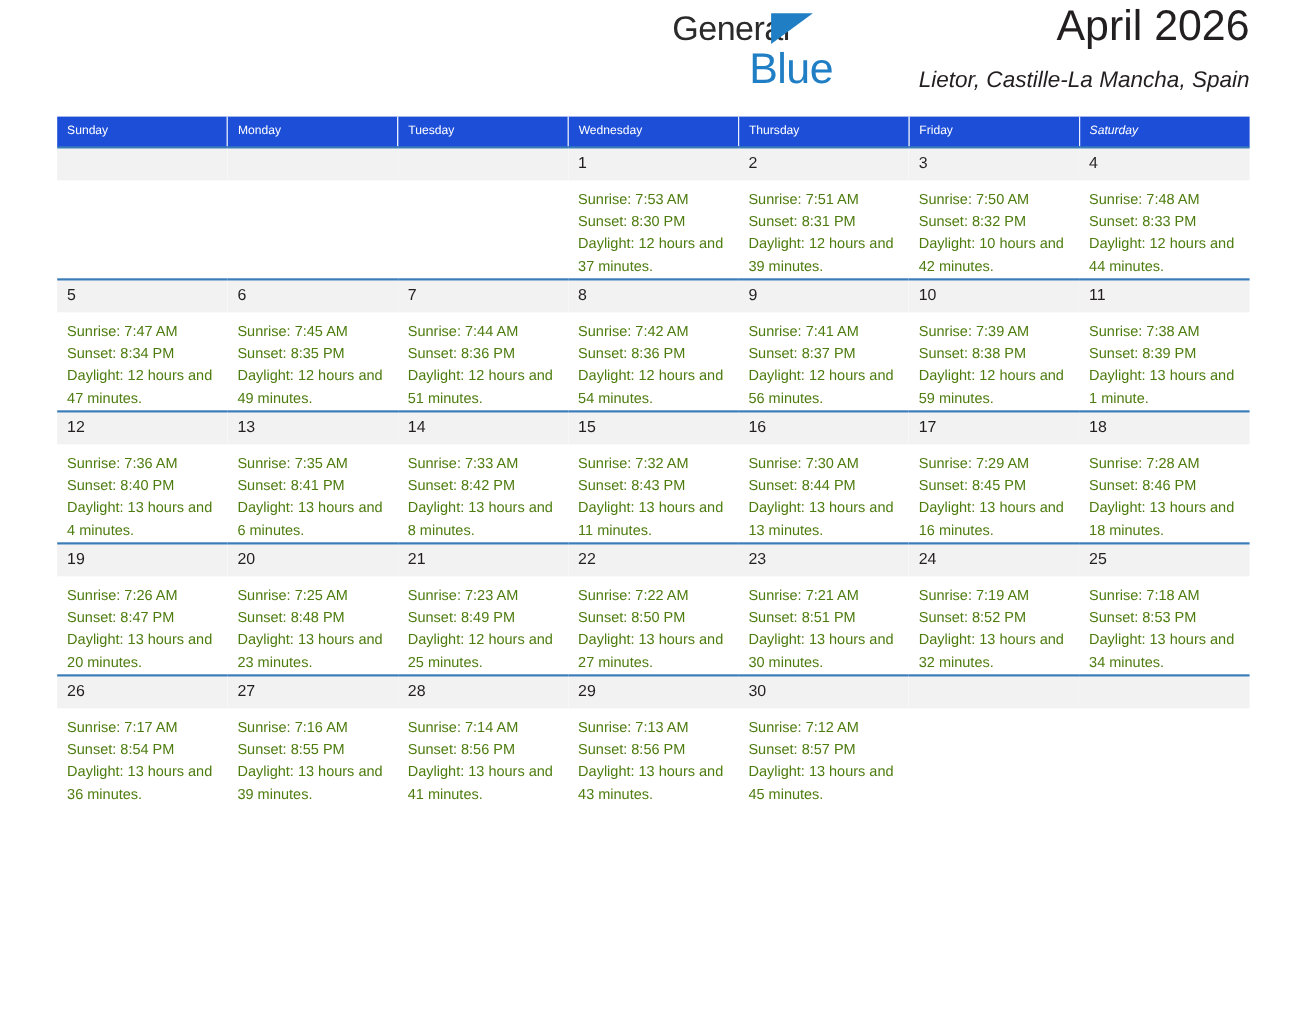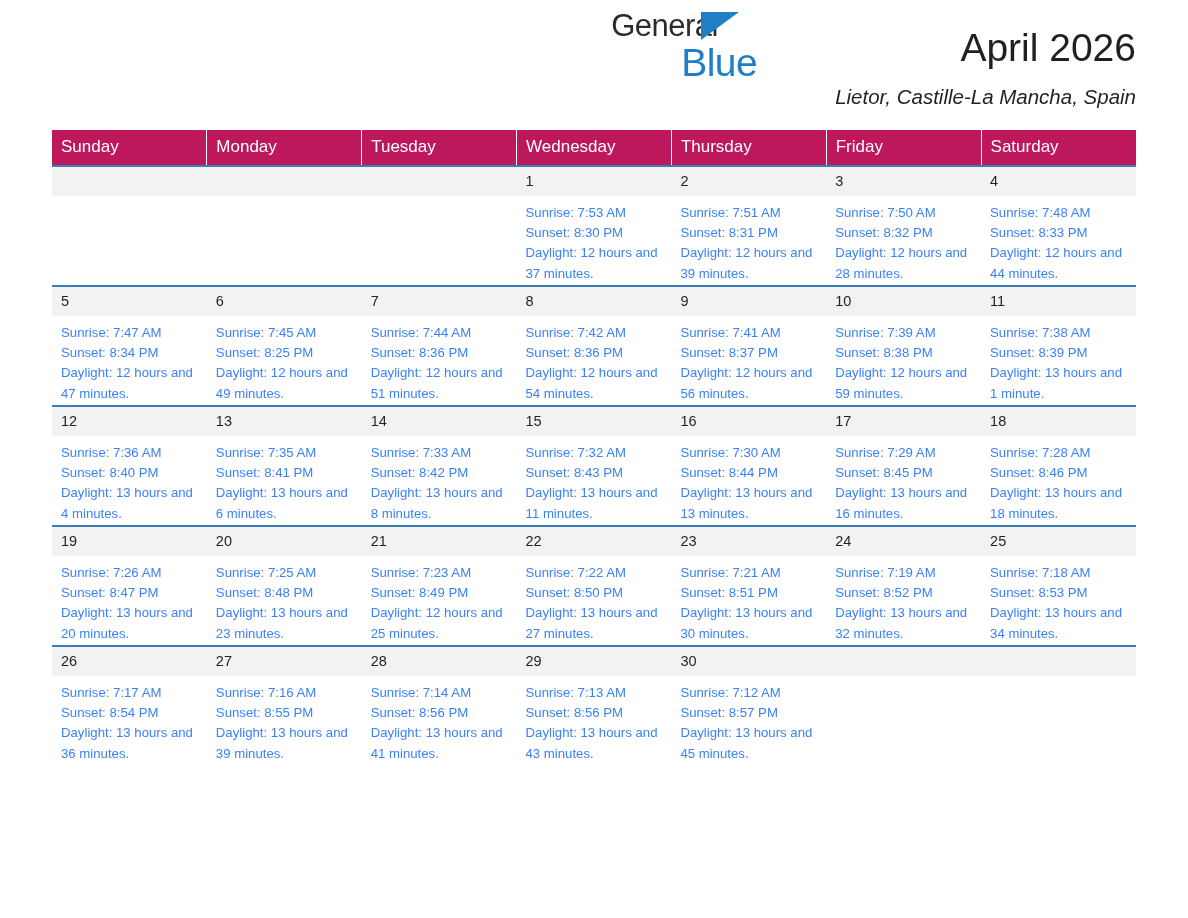--- a/index.html
+++ b/index.html
@@ -54,50 +54,49 @@
     left: 98px;
     top: 12px;
     width: 0;
     height: 0;
     border-left: 38px solid #1f7ec4;
     border-bottom: 28px solid transparent;
   }
   .title-block {
     text-align: right;
     padding-top: 4px;
-    margin-top: 24px;
   }
   .month-title {
     font-size: 39px;
     color: #231f20;
     line-height: 1.05;
   }
   .location {
     font-size: 20.5px;
     color: #231f20;
     margin-top: 16px;
     font-style: italic;
   }
   
   table.calendar {
     margin-top: 21px;
     width: 1084px;
     border-collapse: collapse;
     table-layout: fixed;
   }
   table.calendar th {
-    background: #be185d;
+    background: #1d4ed8;
     color: #ffffff;
     font-weight: normal;
-    font-size: 17px;
+    font-size: 11px;
     text-align: left;
     padding: 7px 0 8px 9px;
     border-right: 1px solid #ffffff;
   }
-  table.calendar th:last-child { border-right: none; }
+  table.calendar th:last-child { border-right: none; font-style: italic; }
   td.day {
     vertical-align: top;
     height: 118px;
     padding: 0;
     border-top: 2px solid #3a7cb8;
     background: #ffffff;
   }
   td.day.empty { border-top: 2px solid #3a7cb8; }
   .daynum {
     display: block;
@@ -105,21 +104,21 @@
     font-size: 14.5px;
     color: #231f20;
     padding: 6px 0 6px 9px;
     min-height: 17px;
   }
   td.day.empty .daynum { background: #f2f2f2; color: transparent; }
   .info {
     padding: 7px 8px 0 9px;
     font-size: 13.2px;
     line-height: 1.53;
-    color: #3b82f6;
+    color: #4d7c0f;
   }
   .info div { white-space: nowrap; }
   .info .wrap { white-space: normal; }
 </style>
 </head>
 <body>
 
 <div class="page">
 
   <div class="header">
@@ -171,21 +170,21 @@
               <div class="">Sunrise: 7:51 AM</div>
               <div class="">Sunset: 8:31 PM</div>
               <div class="wrap">Daylight: 12 hours and 39 minutes.</div>
             </div>
           </td>
           <td class="day">
             <span class="daynum">3</span>
             <div class="info">
               <div class="">Sunrise: 7:50 AM</div>
               <div class="">Sunset: 8:32 PM</div>
-              <div class="wrap">Daylight: 12 hours and 28 minutes.</div>
+              <div class="wrap">Daylight: 10 hours and 42 minutes.</div>
             </div>
           </td>
           <td class="day">
             <span class="daynum">4</span>
             <div class="info">
               <div class="">Sunrise: 7:48 AM</div>
               <div class="">Sunset: 8:33 PM</div>
               <div class="wrap">Daylight: 12 hours and 44 minutes.</div>
             </div>
           </td>
@@ -196,21 +195,21 @@
             <div class="info">
               <div class="">Sunrise: 7:47 AM</div>
               <div class="">Sunset: 8:34 PM</div>
               <div class="wrap">Daylight: 12 hours and 47 minutes.</div>
             </div>
           </td>
           <td class="day">
             <span class="daynum">6</span>
             <div class="info">
               <div class="">Sunrise: 7:45 AM</div>
-              <div class="">Sunset: 8:25 PM</div>
+              <div class="">Sunset: 8:35 PM</div>
               <div class="wrap">Daylight: 12 hours and 49 minutes.</div>
             </div>
           </td>
           <td class="day">
             <span class="daynum">7</span>
             <div class="info">
               <div class="">Sunrise: 7:44 AM</div>
               <div class="">Sunset: 8:36 PM</div>
               <div class="wrap">Daylight: 12 hours and 51 minutes.</div>
             </div>

